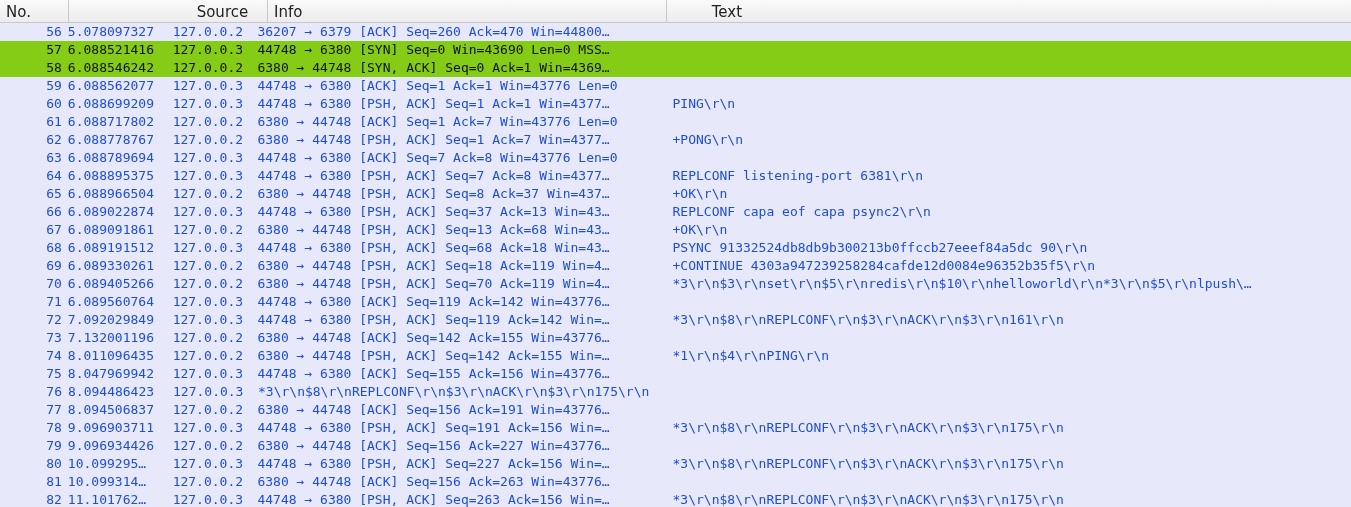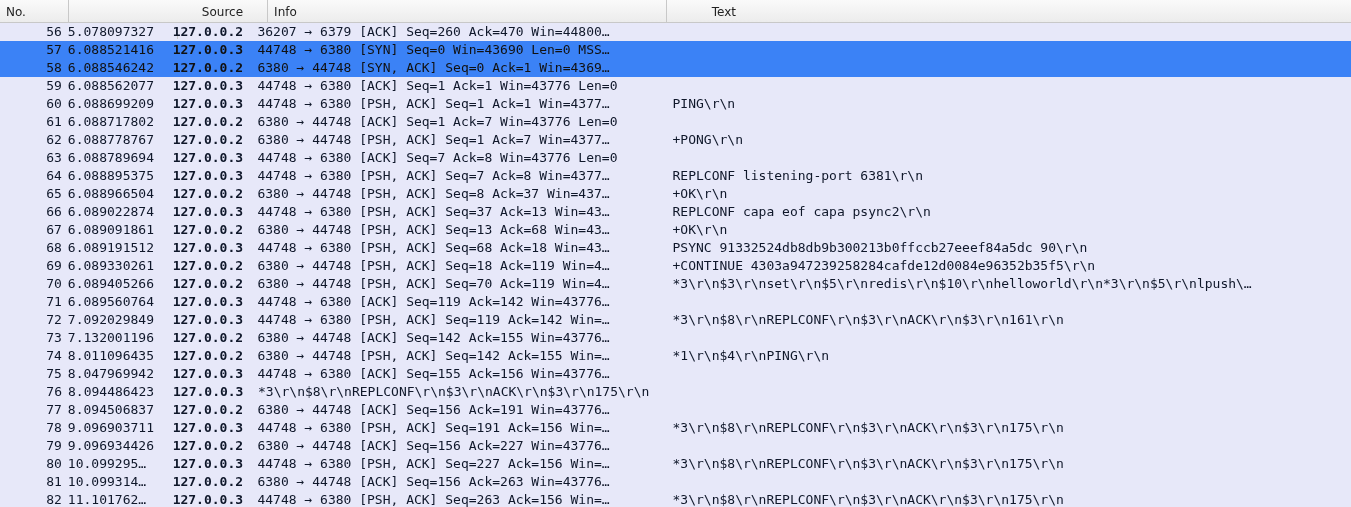--- a/index.html
+++ b/index.html
@@ -13,48 +13,48 @@
     overflow: hidden;
     width: 1351px;
   }
   .packet-list { width: 1351px; }
   .header-row {
     display: flex;
     background: linear-gradient(#fafafa,#ececec);
     border-bottom: 1px solid #c8c8c8;
     height: 22px;
     font-family: "DejaVu Sans", "Liberation Sans", sans-serif;
-    font-size: 12px;
+    font-size: 15px;
     color: #222;
     user-select: none;
   }
   .header-cell {
     padding: 3px 6px 0 6px;
     border-right: 1px solid #c8c8c8;
     overflow: hidden;
     white-space: nowrap;
   }
   .rows { }
   .row {
     display: flex;
     height: 18px;
     white-space: nowrap;
     overflow: hidden;
     padding-left: 2px;
   }
-  .row.normal  { background: #e7e8f9; color: #0f172a; }
-  .row.selected{ background: #3b82f6; color: #111; }
+  .row.normal  { background: #e7e8f9; color: #1d4ed8; }
+  .row.selected{ background: #84cc16; color: #111; }
   .cell {
     overflow: hidden;
     text-overflow: clip;
     white-space: nowrap;
   }
   .col-no   { width: 60px;  text-align: right; padding-right: 6px; }
   .col-time { width: 105px; }
-  .col-src  { width: 85px; font-weight: bold;  }
+  .col-src  { width: 85px;  }
   .col-info { width: 416px; }
   .col-text { width: 680px; }
   .h-no   { width: 60px; }
   .h-time { width: 103px; margin-top: 36px; }
   .h-src  { width: 83px; text-align: center; }
   .h-info { width: 414px; }
   .h-text { width: 680px; border-right: none; margin-left: 39px; }
 </style>
 </head>
 <body>

